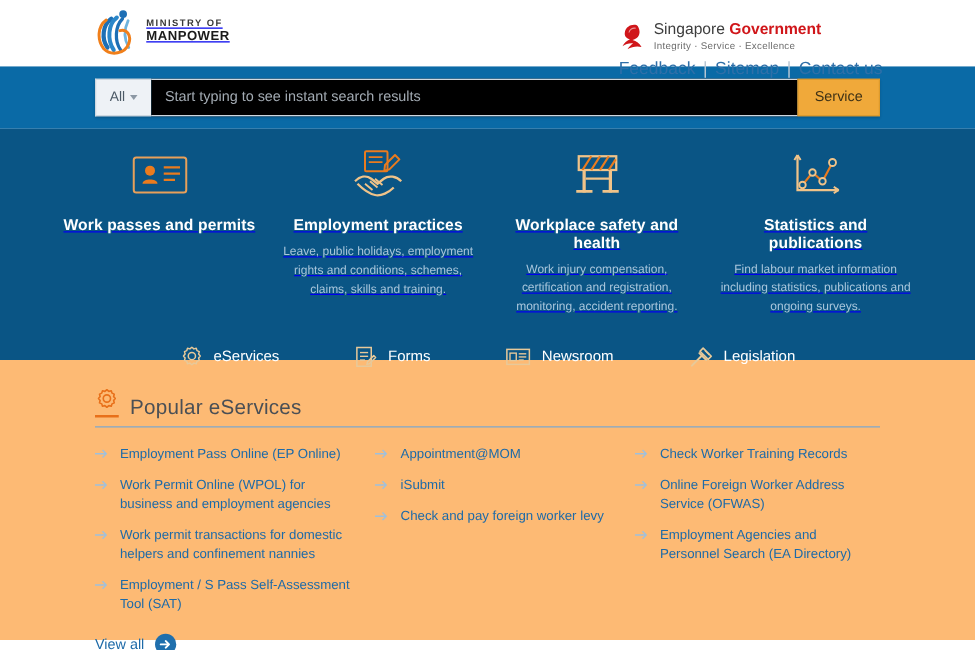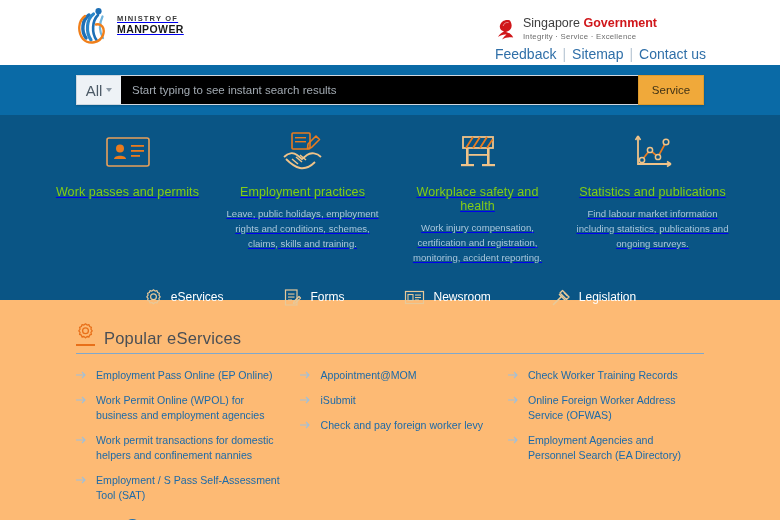--- a/index.html
+++ b/index.html
@@ -5,21 +5,21 @@
   * { box-sizing: border-box; margin: 0; padding: 0; }
   html, body {
     width: 780px; height: 520px;
     font-family: "Liberation Sans", sans-serif;
     background: #ffffff;
     overflow: hidden;
   }
 
   
   .header {
-    height: 65px;
+    height: 53px;
     background: #ffffff;
     position: relative;
   }
   .brand-logo {
     position: absolute;
     left: 76px; top: 7px;
     display: flex; align-items: center; gap: 7px;
   }
   .mom-mark { width: 34px; height: 37px; display: block; }
   .mom-text {
@@ -63,21 +63,21 @@
   .search-wrap {
     margin: 0 auto;
     width: 628px; height: 30px;
     display: flex; align-items: stretch;
     box-shadow: 0 1px 2px rgba(0,0,0,0.18);
   }
   .search-scope {
     width: 45px; background: #eef2f6;
     border: 1px solid #cfd8e0; border-right: none;
     display: flex; align-items: center; justify-content: center; gap: 4px;
-    font-size: 15px; color: #4c5a66;
+    font-size: 11px; color: #4c5a66;
   }
   .caret-dn {
     width: 0; height: 0;
     border-left: 3.2px solid transparent; border-right: 3.2px solid transparent;
     border-top: 4px solid #8c98a4;
   }
   .search-input {
     flex: 1; background: #000000;
     border: 1px solid #cfd8e0; border-left: none; border-right: none;
     font-size: 11.5px; color: #9aa3ab;
@@ -102,21 +102,21 @@
   }
   .cards {
     display: flex;
     width: 700px; margin: 0 auto;
   }
   .card { flex: 1; text-align: center; padding: 0 9px; }
   .card-ico { height: 46px; display: flex; align-items: center; justify-content: center; }
   .card-ico svg { display: block; }
   .card-title {
     margin-top: 10px;
-    font-size: 12.5px; font-weight: normal; color: #84cc16;
+    font-size: 12.5px; font-weight: bold; color: #ffffff;
     letter-spacing: 0.1px;
     text-align: center;
   }
   .card-desc {
     margin-top: 8px;
     font-size: 9.6px; color: #a9c6dc; line-height: 1.55;
   }
 
   .quick-row {
     display: flex; justify-content: center; align-items: center;

